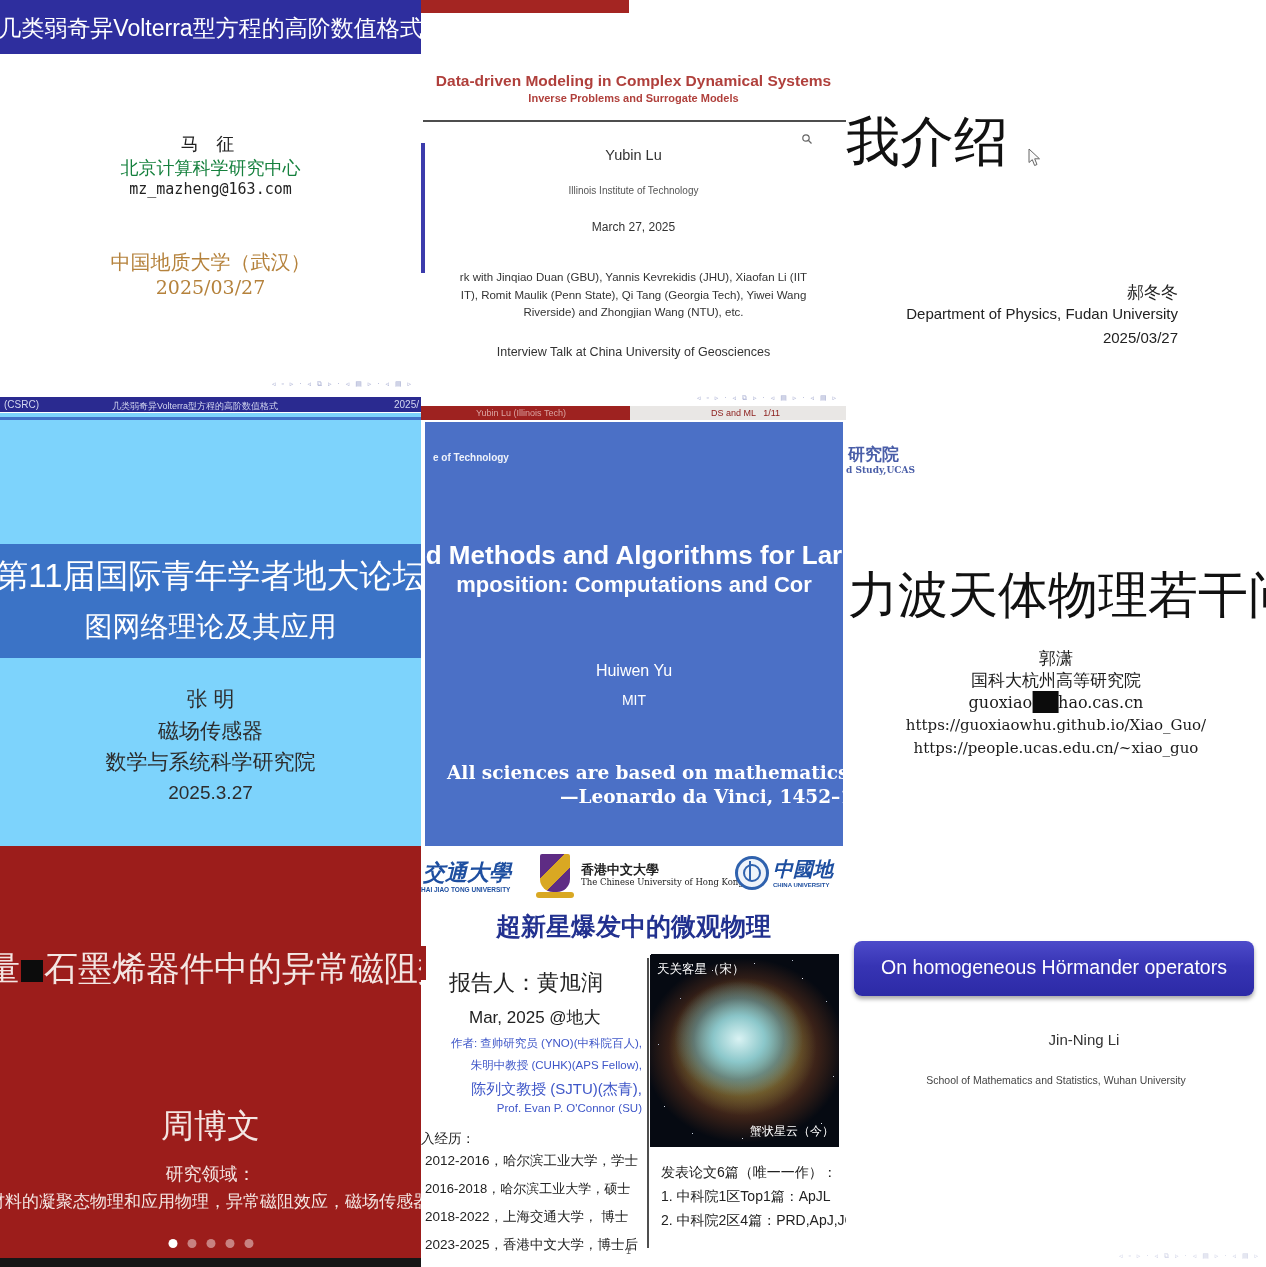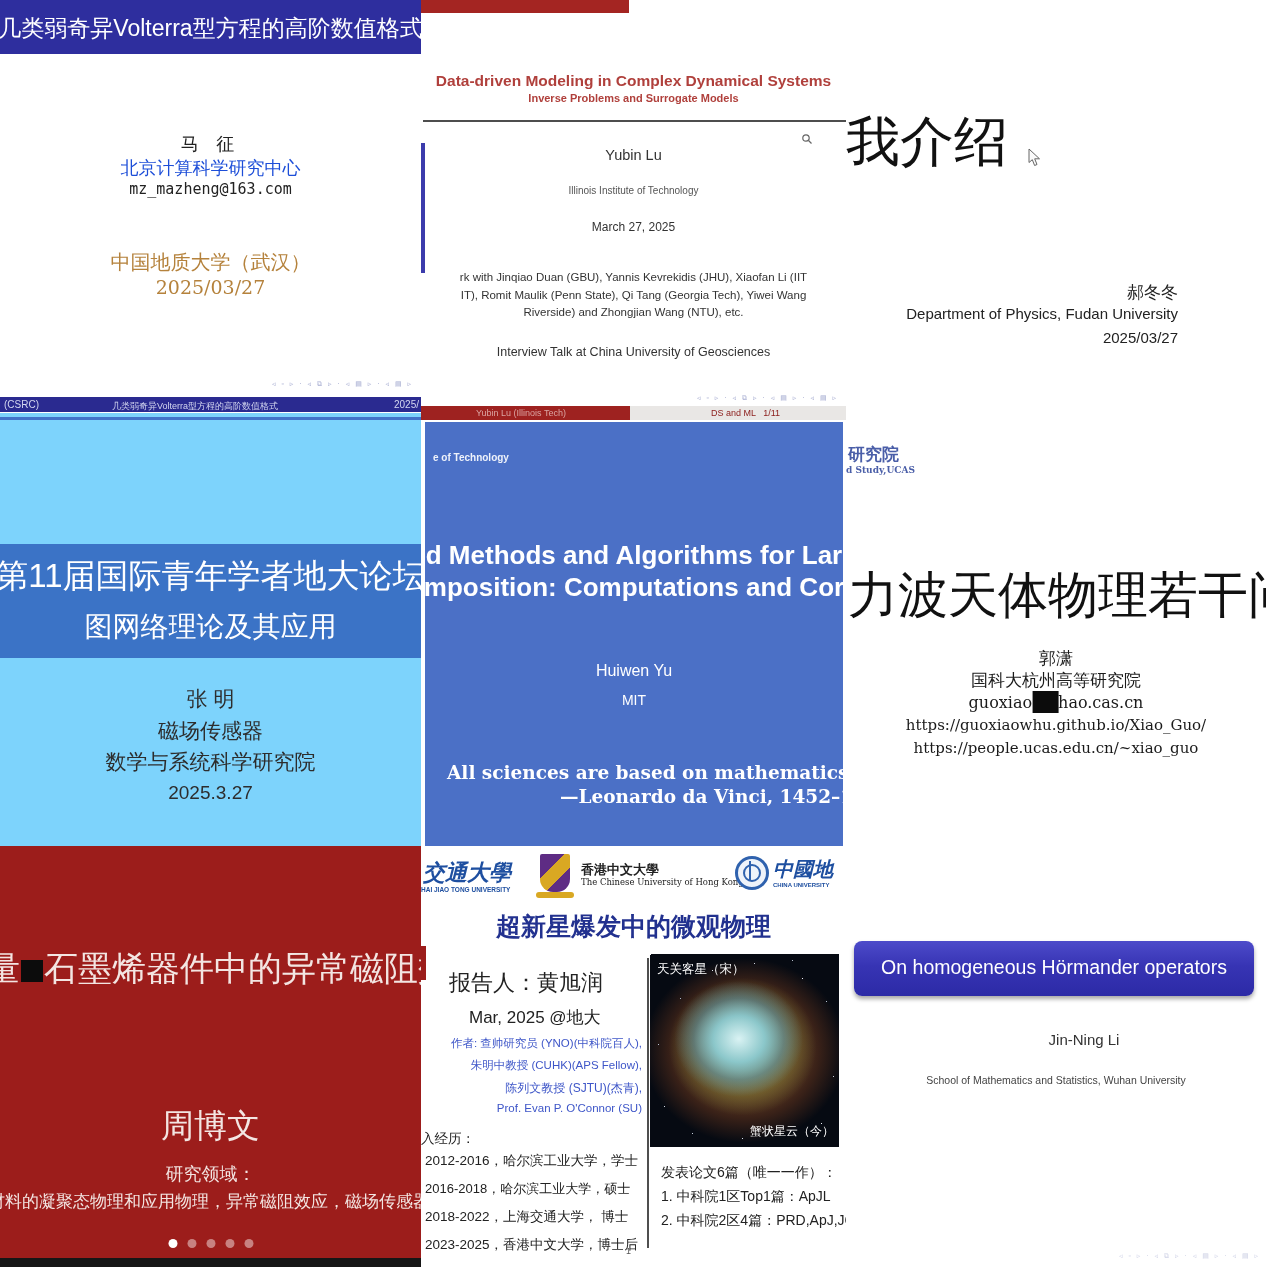--- a/index.html
+++ b/index.html
@@ -51,21 +51,21 @@
 </head>
 <body>
 
 <div id="canvas">
 
   <div class="tile" style="left:0;top:0;width:421px;height:413px;background:#fff;">
     <div class="banner-a">
       <span class="t cx">几类弱奇异Volterra型方程的高阶数值格式</span>
     </div>
     <span class="t cx serif" style="top:132px;font-size:18px;color:#222;letter-spacing:6px;">马 征</span>
-    <span class="t cx serif" style="top:156px;font-size:18px;color:#1d4ed8;">北京计算科学研究中心</span>
+    <span class="t cx serif" style="top:156px;font-size:18px;color:#15803d;">北京计算科学研究中心</span>
     <span class="t cx mono" style="top:180px;font-size:15px;color:#222;">mz_mazheng@163.com</span>
     <span class="t cx serif" style="top:249px;font-size:20px;color:#b5823c;">中国地质大学（武汉）</span>
     <span class="t cx serif" style="top:276px;font-size:19px;color:#b5823c;">2025/03/27</span>
     <span class="t navg" style="right:8px;top:380px;font-size:7px;">◃ ▫ ▹ · ◃ ⧉ ▹ · ◃ ▤ ▹ · ◃ ▤ ▹</span>
     <div class="t" style="left:0;top:397px;width:421px;height:15px;background:#2a2a90;">
       <span class="t" style="left:4px;top:2px;font-size:10px;color:#d4d7f0;">(CSRC)</span>
       <span class="t" style="left:112px;top:3px;font-size:9px;color:#d4d7f0;">几类弱奇异Volterra型方程的高阶数值格式</span>
       <span class="t" style="right:2px;top:2px;font-size:10px;color:#d4d7f0;">2025/</span>
     </div>
   </div>
@@ -120,21 +120,21 @@
       <span class="t" style="left:209px;top:0;width:216px;height:14px;background:#e9e7e5;"></span>
       <span class="t" style="left:55px;top:2px;font-size:9px;color:#dba5a3;">Yubin Lu (Illinois Tech)</span>
       <span class="t" style="left:290px;top:2px;font-size:9px;color:#8d211f;white-space:pre;">DS and ML   1/11</span>
     </div>
   </div>
 
   <div class="tile" style="left:421px;top:420px;width:425px;height:426px;background:#fff;">
     <div class="blue-slide">
       <span class="t" style="left:8px;top:30px;font-size:10px;font-weight:bold;color:#eef2fb;">e of Technology</span>
       <span class="t cx" style="top:118px;font-size:26px;font-weight:600;">d Methods and Algorithms for Lar</span>
-      <span class="t cx" style="top:150px;font-size:26px;font-weight:600;">mposition: Computations and Cor</span>
+      <span class="t cx" style="top:150px;font-size:22px;font-weight:600;">mposition: Computations and Cor</span>
       <span class="t cx" style="top:240px;font-size:16px;">Huiwen Yu</span>
       <span class="t cx" style="top:270px;font-size:14px;">MIT</span>
       <span class="t serif" style="left:22px;top:340px;font-size:18.5px;font-weight:bold;">All sciences are based on mathematics.</span>
       <span class="t serif" style="left:135px;top:364px;font-size:18.5px;font-weight:bold;">—Leonardo da Vinci, 1452–1</span>
     </div>
   </div>
 
   <div class="tile" style="left:846px;top:405px;width:420px;height:441px;background:#fff;">
     <span class="t" style="left:2px;top:38px;font-size:17px;font-weight:bold;color:#4a5ea8;font-family:'DejaVu Serif',serif;">研究院</span>
     <span class="t serif" style="left:0;top:60px;font-size:9px;font-weight:bold;color:#4a5ea8;">d Study,UCAS</span>
@@ -172,21 +172,21 @@
     <div class="cug-ring" style="left:314px;top:10px;"></div>
     <span class="t" style="left:352px;top:10px;font-size:20px;font-weight:bold;font-style:italic;color:#1e4fa0;font-family:'DejaVu Serif',serif;">中國地</span>
     <span class="t" style="left:352px;top:36px;font-size:6px;font-weight:bold;color:#1e4fa0;">CHINA UNIVERSITY</span>
 
     <span class="t cx serif" style="top:64px;font-size:25px;font-weight:bold;color:#22318f;">超新星爆发中的微观物理</span>
 
     <span class="t" style="left:28px;top:122px;font-size:22px;color:#222;">报告人：黄旭润</span>
     <span class="t" style="left:48px;top:160px;font-size:17px;color:#222;">Mar, 2025 @地大</span>
     <span class="t" style="right:204px;top:190px;font-size:11.5px;color:#3e56c8;">作者: 查帅研究员 (YNO)(中科院百人),</span>
     <span class="t" style="right:204px;top:212px;font-size:11.5px;color:#3e56c8;">朱明中教授 (CUHK)(APS Fellow),</span>
-    <span class="t" style="right:204px;top:234px;font-size:12px;color:#3e56c8;">陈列文教授 (SJTU)(杰青),</span>
+    <span class="t" style="right:204px;top:234px;font-size:15px;color:#3e56c8;">陈列文教授 (SJTU)(杰青),</span>
     <span class="t" style="right:204px;top:256px;font-size:11.5px;color:#3e56c8;">Prof. Evan P. O'Connor (SU)</span>
     <span class="t" style="left:0;top:284px;font-size:13.5px;color:#222;">入经历：</span>
     <span class="t" style="left:4px;top:306px;font-size:13.5px;color:#222;">2012-2016，哈尔滨工业大学，学士</span>
     <span class="t" style="left:4px;top:334px;font-size:13px;color:#222;">2016-2018，哈尔滨工业大学，硕士</span>
     <span class="t" style="left:4px;top:362px;font-size:13.5px;color:#222;">2018-2022，上海交通大学，  博士</span>
     <span class="t" style="left:4px;top:390px;font-size:13.5px;color:#222;">2023-2025，香港中文大学，博士后</span>
 
     <div class="vline" style="left:226px;top:112px;width:2px;height:290px;"></div>
     <div class="nebula">
       <div class="stars"></div>

